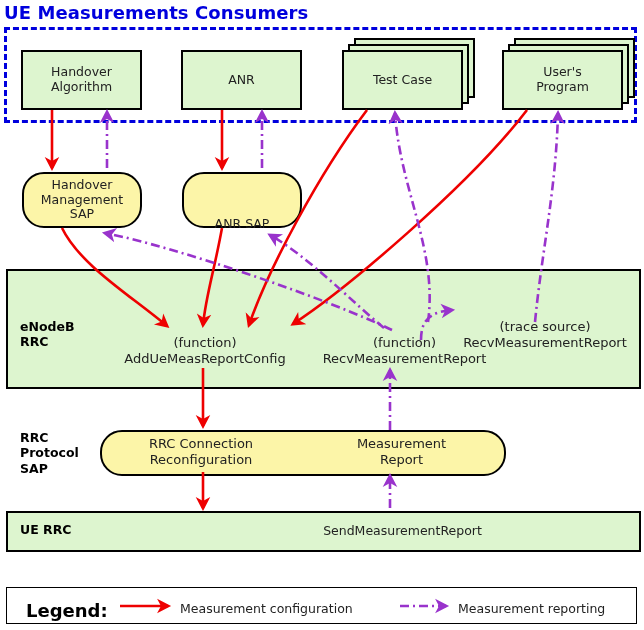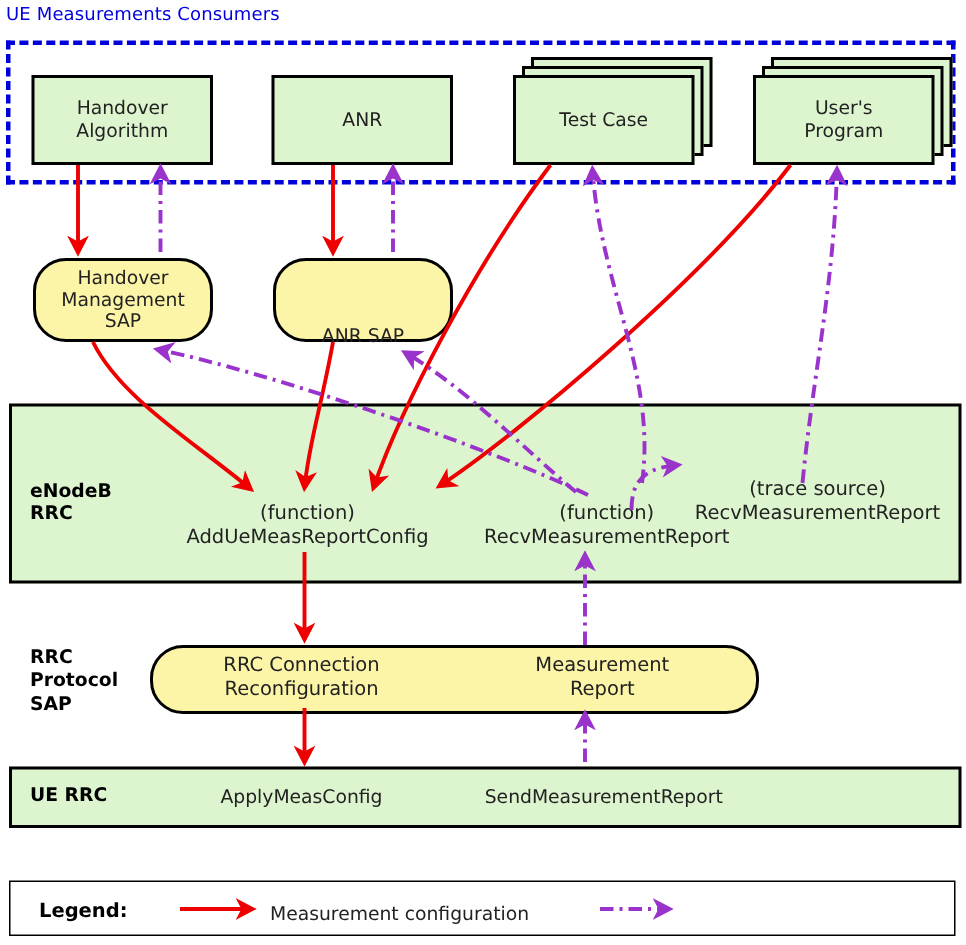--- a/index.html
+++ b/index.html
@@ -31,22 +31,22 @@
     display: flex;
     align-items: center;
     justify-content: center;
     text-align: center;
     line-height: 1.18;
     color: #222222;
   }
   .title {
     position: absolute;
     color: #0000dd;
-    font-weight: normal;
-    font-size: 12px;
+    font-weight: bold;
+    font-size: 18px;
     letter-spacing: 0.1px;
     white-space: nowrap;
   }
   .group-dashed {
     position: absolute;
     box-sizing: border-box;
     border: 3px dashed #0000dd;
     background: transparent;
   }
   .greenbox {
@@ -95,21 +95,21 @@
   }
   .legend-box {
     position: absolute;
     box-sizing: border-box;
     background: #ffffff;
     border: 1.5px solid #000000;
   }
   .legend-title {
     position: absolute;
     font-weight: bold;
-    font-size: 13px;
+    font-size: 18px;
     color: #000000;
   }
   .legend-text {
     position: absolute;
     font-size: 12.5px;
     color: #222222;
     white-space: nowrap;
   }
 </style>
 </head>
@@ -167,26 +167,26 @@
 Protocol
 SAP</div>
   <div class="pill" style="position:absolute; left:100px; top:430px; width:402px; height:42px;"></div>
   <div class="fn-label" style="left:120px; top:436px; width:162px;">RRC Connection
 Reconfiguration</div>
   <div class="fn-label" style="left:324px; top:436px; width:155px;">Measurement
 Report</div>
 
   <div class="band" style="position:absolute; left:6px; top:511px; width:631px; height:37px;"></div>
   <div class="band-label" style="left:20px; top:522px;">UE RRC</div>
-  <div class="plain-label" style="left:120px; top:523px; width:162px;">ApplyMeasConfig</div>
   <div class="plain-label" style="left:310px; top:523px; width:185px;">SendMeasurementReport</div>
 
   <div class="legend-box" style="left:6px; top:587px; width:631px; height:37px;"></div>
   <div class="legend-title" style="left:26px; top:600px;">Legend:</div>
   <div class="legend-text" style="left:180px; top:601px;">Measurement configuration</div>
+  <div class="legend-text" style="left:458px; top:601px;">Measurement reporting</div>
 
   <svg id="edges" viewBox="0 0 644 630" xmlns="http://www.w3.org/2000/svg">
     <defs>
       <marker id="ah-red" markerWidth="7" markerHeight="7" refX="4.2" refY="3" orient="auto" markerUnits="strokeWidth">
         <path d="M0,0.2 L5.4,3 L0,5.8 L1.5,3 Z" fill="#ee0000"></path>
       </marker>
       <marker id="ah-purple" markerWidth="7" markerHeight="7" refX="4.2" refY="3" orient="auto" markerUnits="strokeWidth">
         <path d="M0,0.2 L5.4,3 L0,5.8 L1.5,3 Z" fill="#9933cc"></path>
       </marker>
     </defs>

